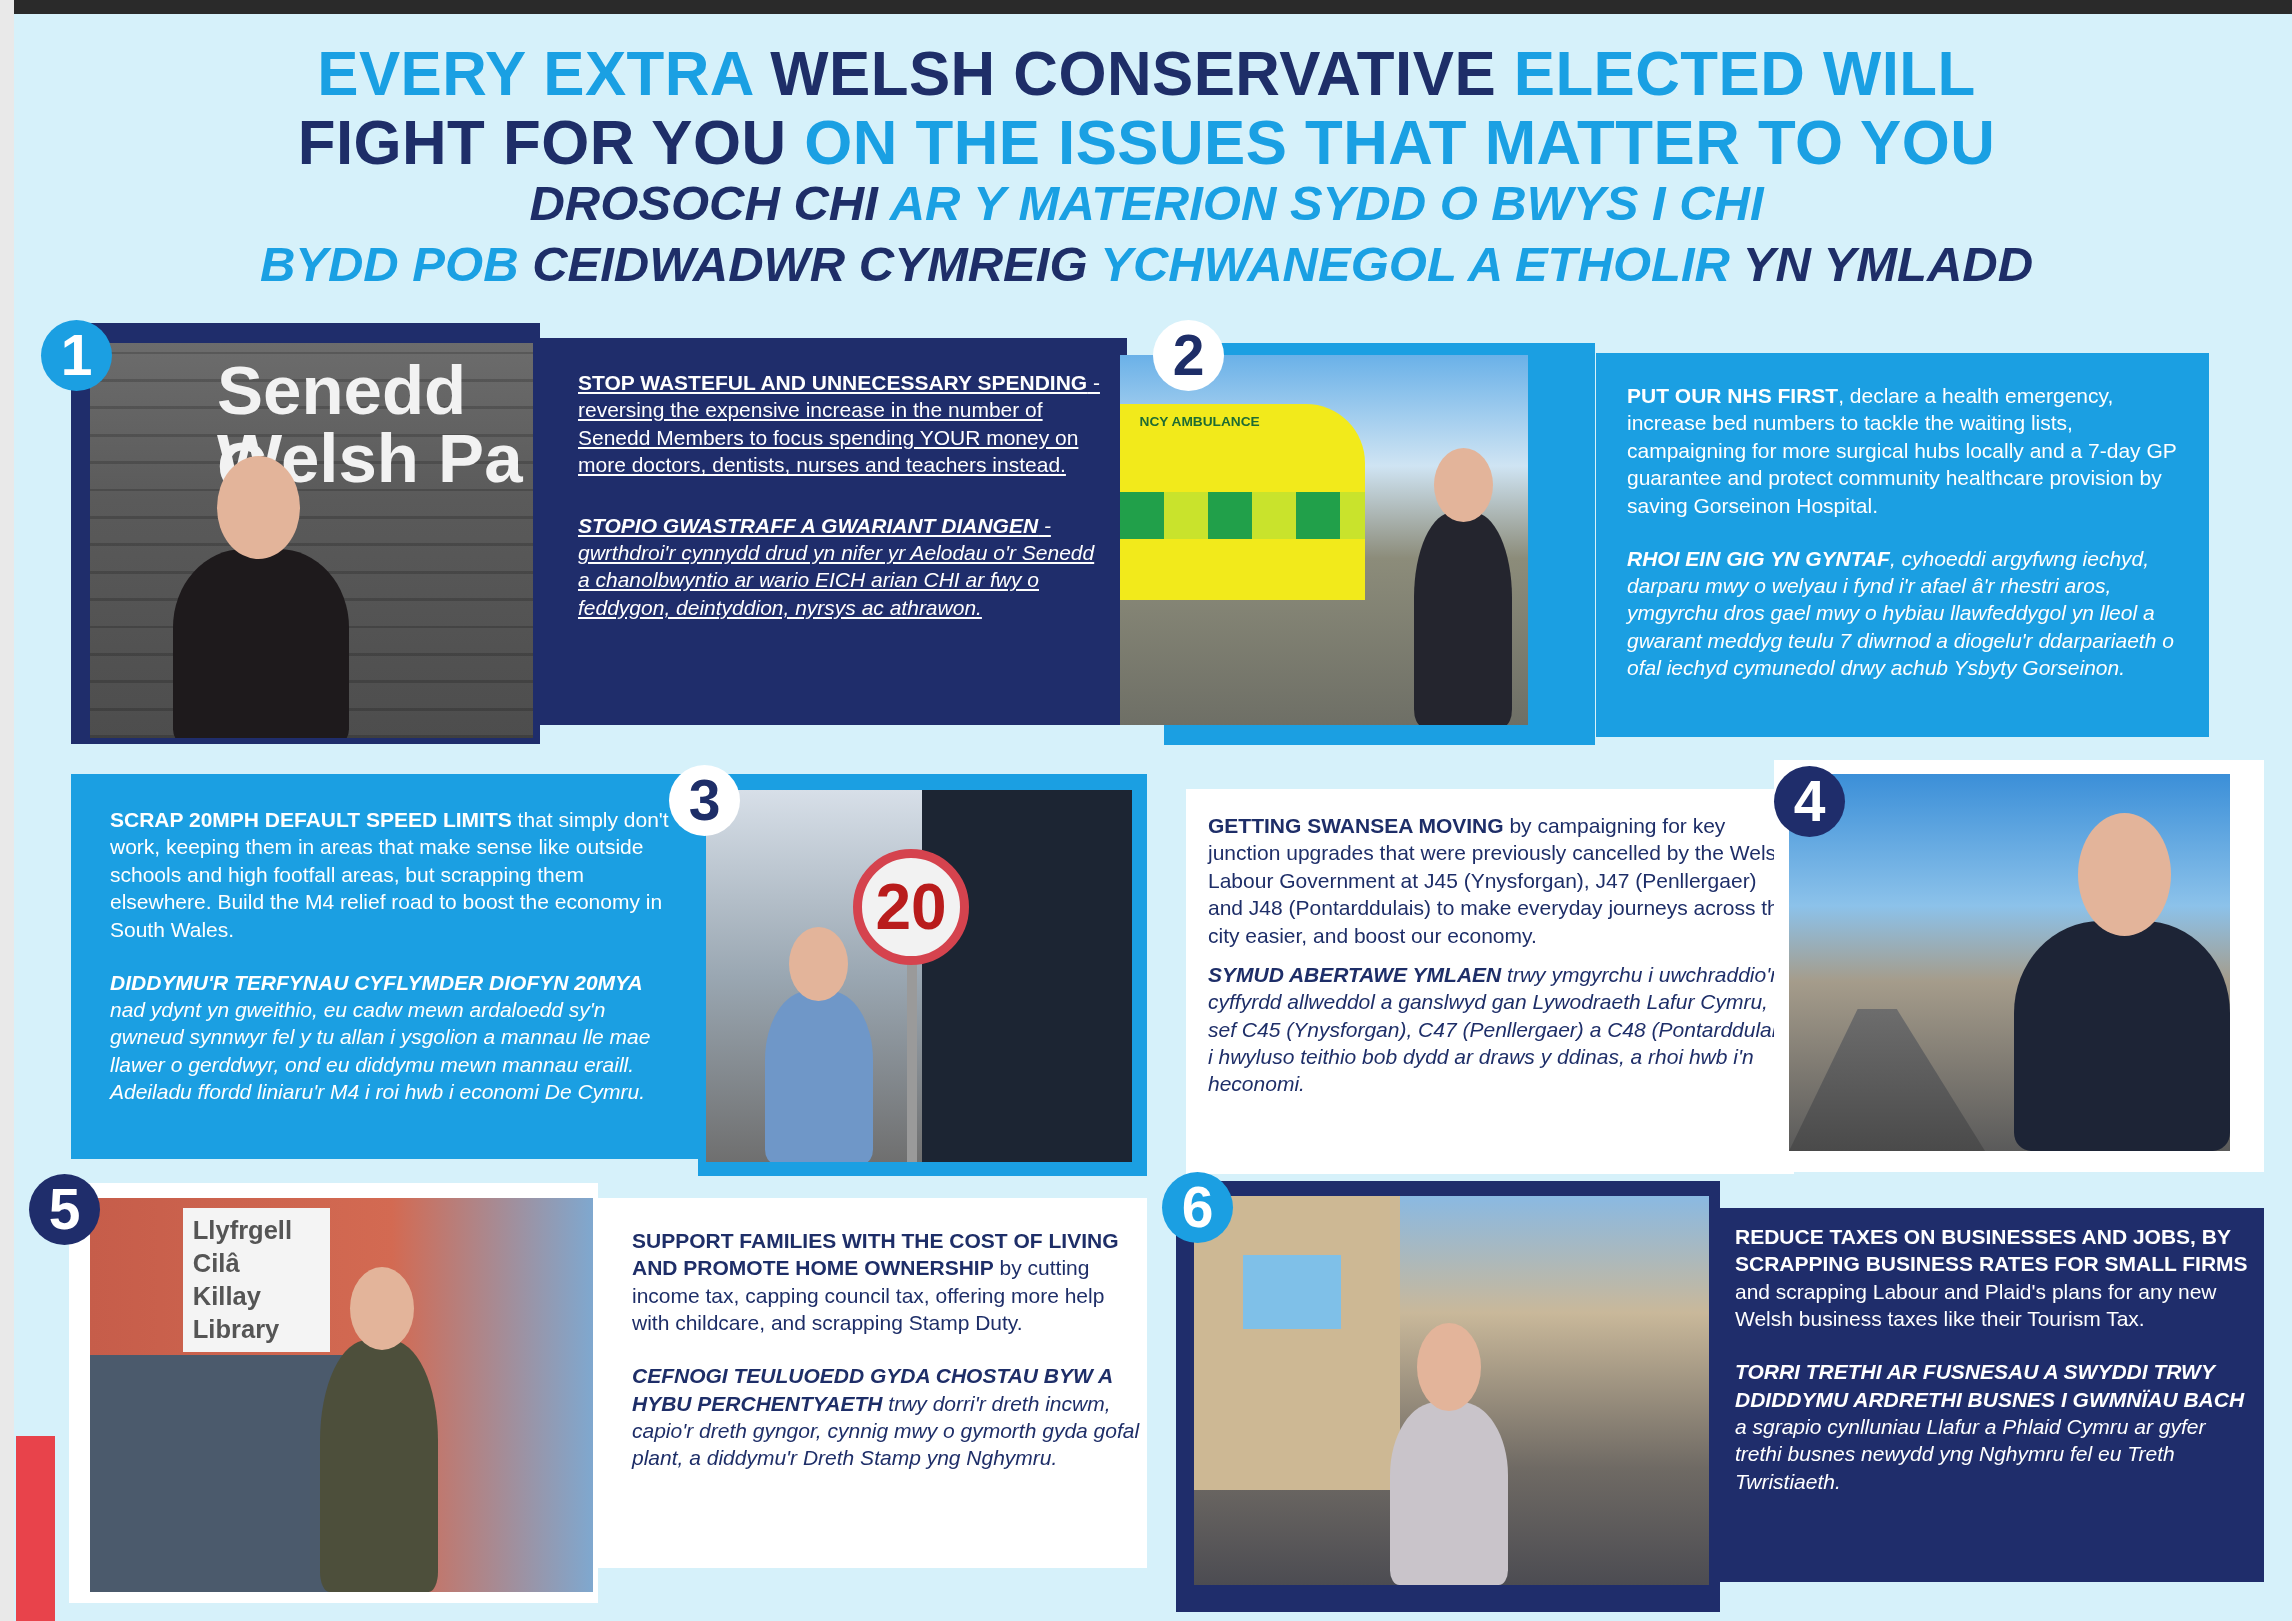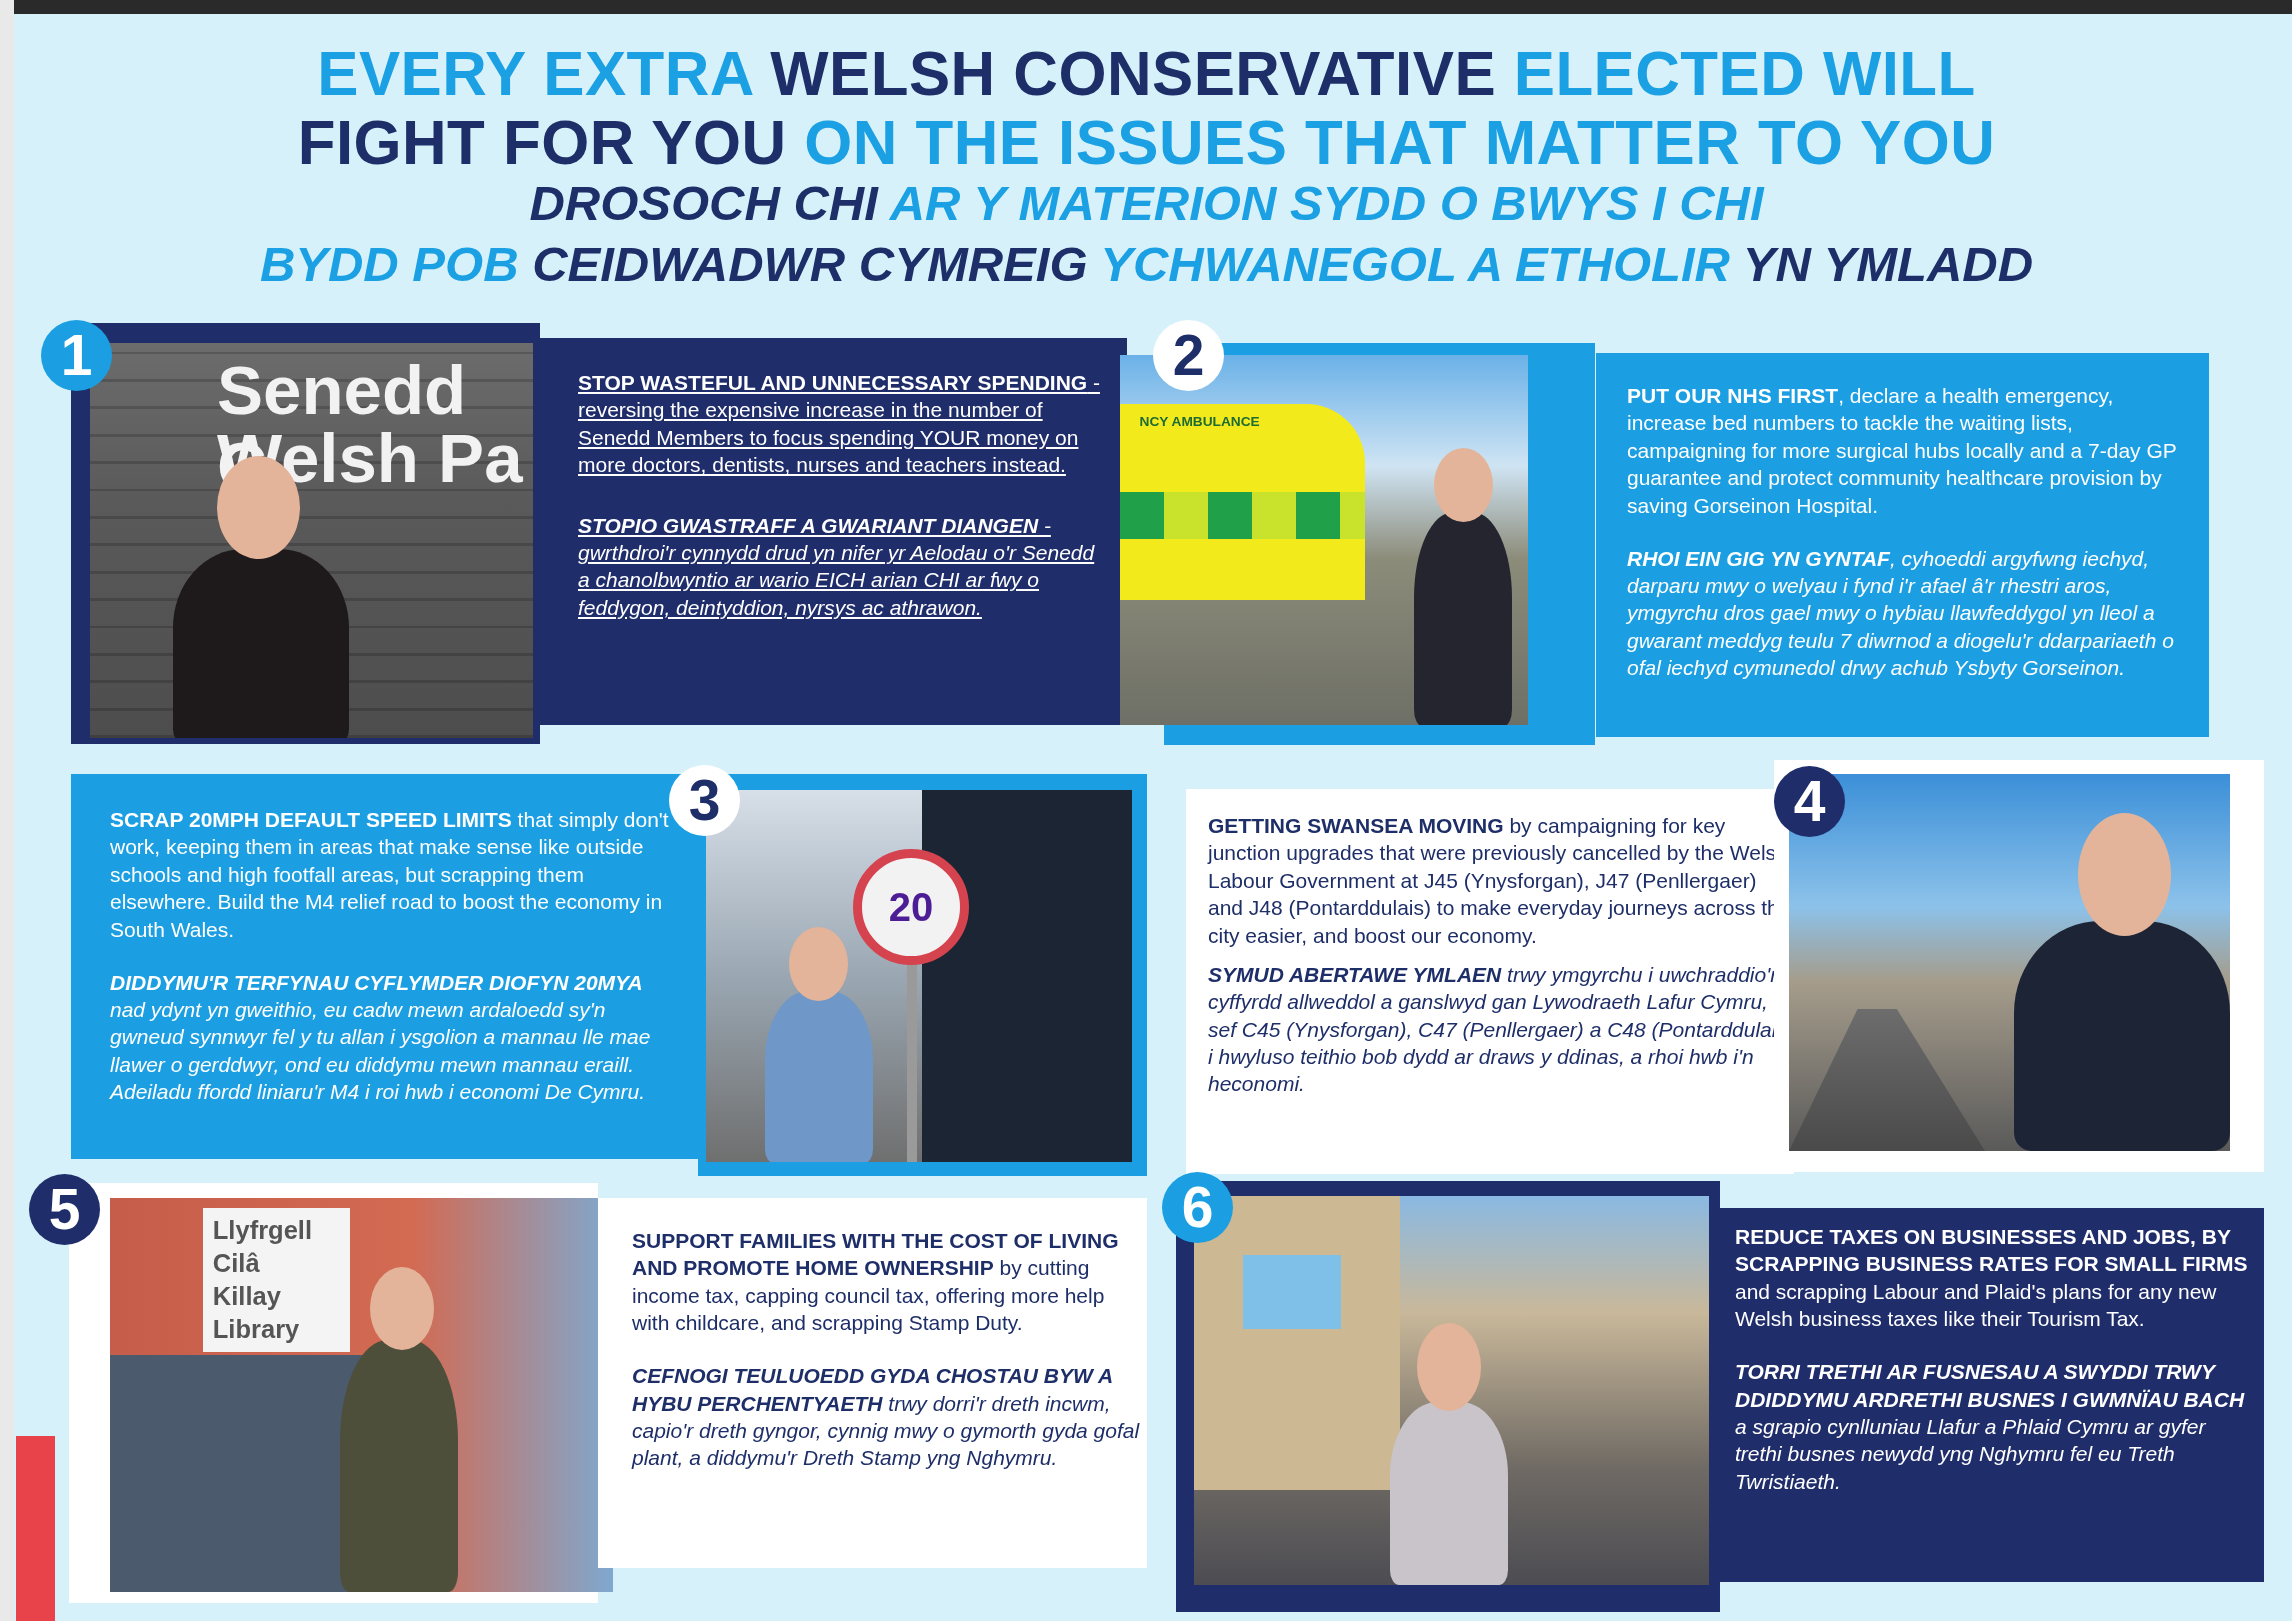--- a/index.html
+++ b/index.html
@@ -27,23 +27,23 @@
   
   .ph1{background:linear-gradient(180deg,#6c6c6c 0%,#5a5a5a 40%,#4d4d4d 100%);}
   .ph1 .brick{position:absolute;inset:0;background:repeating-linear-gradient(0deg,rgba(0,0,0,0.18) 0 2.9px,transparent 2.9px 27.4px);}
   .signtxt{position:absolute;color:#f2f2f2;font-weight:700;font-size:69px;line-height:76px;}
   .person{position:absolute;border-radius:40% 40% 8% 8%;}
   .head{position:absolute;border-radius:50%;background:#e3b49a;}
   .ph2{background:linear-gradient(180deg,#6ab1e8 0%,#cfe4f3 30%,#8c8c7a 55%,#6e6f66 100%);}
   .amb{position:absolute;background:#f2ea1b;}
   .chk{position:absolute;background:repeating-linear-gradient(90deg,#21a04a 0 44px,#c9e32c 44px 88px);}
   .ph3{background:linear-gradient(180deg,#d7dfe8 0%,#9aa7b2 50%,#6f6f6f 100%);}
-  .sign20{position:absolute;width:98px;height:98px;border-radius:50%;background:#f2f2f2;border:9.8px solid #d5434e;display:flex;align-items:center;justify-content:center;font-weight:700;font-size:40px;color:#4c1d95;}
+  .sign20{position:absolute;width:98px;height:98px;border-radius:50%;background:#f2f2f2;border:9.8px solid #d5434e;display:flex;align-items:center;justify-content:center;font-weight:700;font-size:64px;color:#b91c1c;}
   .ph4{background:linear-gradient(180deg,#3b8fd8 0%,#8cc2ea 35%,#a59c8b 55%,#5a5a5a 100%);}
-  .ph5{background:linear-gradient(90deg,#c65d4a 0%,#d36a52 60%,#7fa8cf 100%);margin-left:20px;}
+  .ph5{background:linear-gradient(90deg,#c65d4a 0%,#d36a52 60%,#7fa8cf 100%);}
   .libsign{position:absolute;background:#f4f4f4;color:#555;font-weight:700;font-size:25.5px;line-height:33px;padding:5.9px 9.8px;}
   .ph6{background:linear-gradient(180deg,#8ab9e2 0%,#c9b89a 30%,#6f6a64 70%,#4c4c52 100%);}
 </style>
 </head>
 <body>
 
 <div class="topbar"></div>
 <div class="edge-left"></div>
 <div class="red-stripe"></div>
 

